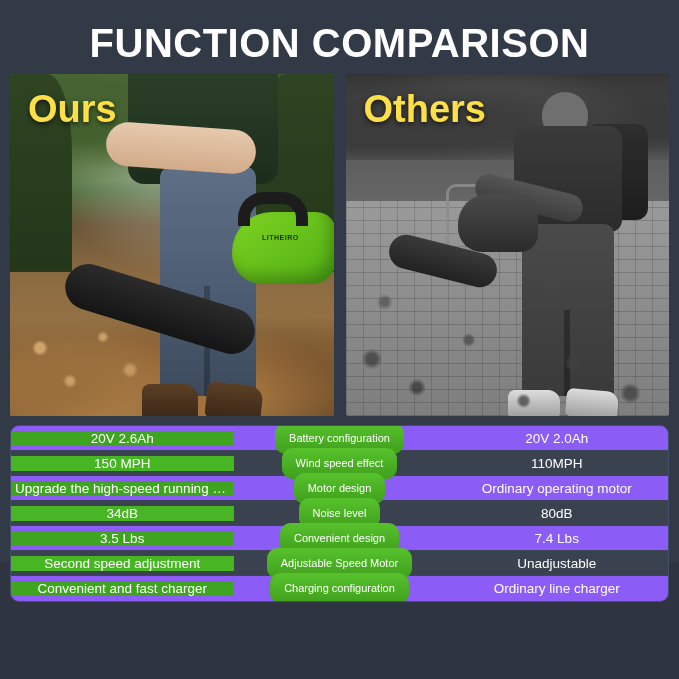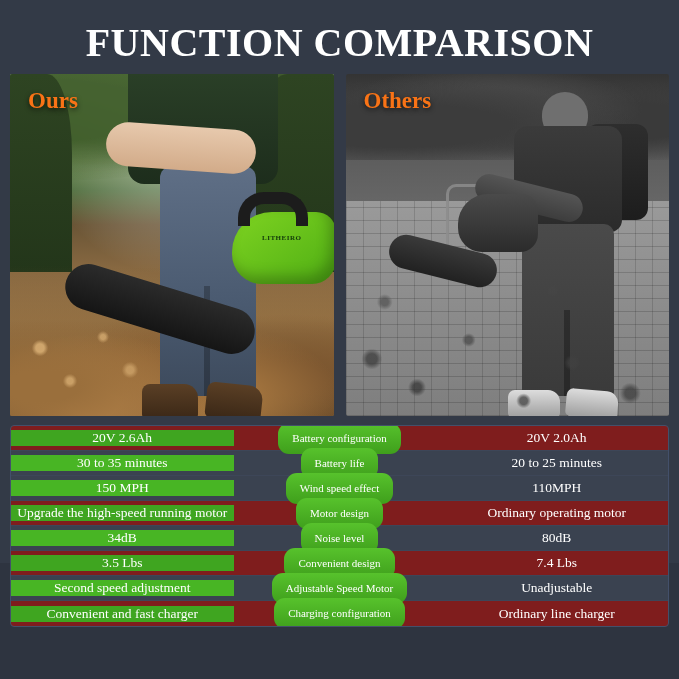--- a/index.html
+++ b/index.html
@@ -7,21 +7,20 @@
   body {
     background:#2e3440;
     font-family:"Liberation Sans", sans-serif;
     overflow:hidden;
   }
   .page {
     position:relative;
     width:679px; height:563px;
     background:#333a47;
     padding:0;
-    font-family:Liberation Serif, serif;
   }
   .title {
     text-align:center;
     color:#ffffff;
     font-size:40px;
     font-weight:bold;
     letter-spacing:0.5px;
     padding-top:22px;
     padding-bottom:10px;
     line-height:1.05;
@@ -34,22 +33,22 @@
   .panel {
     position:relative;
     width:327px;
     height:342px;
     overflow:hidden;
     border-radius:2px;
   }
   .panel-label {
     position:absolute;
     top:14px; left:18px;
-    color:#f97316;
-    font-size:23px;
+    color:#fde047;
+    font-size:38px;
     font-weight:bold;
     z-index:5;
     text-shadow:0 2px 5px rgba(0,0,0,0.65);
   }
   
   .photo-ours {
     position:absolute; inset:0;
     background:
       radial-gradient(circle at 50% 22%, rgba(255,255,255,0.35) 0 8%, rgba(255,255,255,0) 40%),
       linear-gradient(#cfe0c0 0%, #9fba84 12%, #6e8a52 24%, #4e6d3c 34%, #6a5536 44%, #8a6a42 58%, #a07c4d 72%, #8d6b3f 100%);
@@ -219,23 +218,23 @@
       radial-gradient(circle at 55% 92%, rgba(55,55,55,0.7) 0 1.5%, transparent 3%),
       radial-gradient(circle at 70% 72%, rgba(65,65,65,0.7) 0 1.4%, transparent 3%),
       radial-gradient(circle at 88% 88%, rgba(58,58,58,0.7) 0 1.6%, transparent 3.2%),
       radial-gradient(circle at 12% 40%, rgba(70,70,70,0.6) 0 1.2%, transparent 2.6%),
       radial-gradient(circle at 64% 34%, rgba(70,70,70,0.6) 0 1.1%, transparent 2.4%);
   }
   
   .table {
     margin:9px 10px 0 10px;
     border:1px solid #43506a;
-    border-radius:4px;
+    border-radius:9px;
     overflow:hidden;
-    background:#7f1d1d;
+    background:#8b5cf6;
   }
   .row {
     display:flex;
     align-items:center;
     height:25px;
     border-bottom:1px solid #3d4658;
   }
   .row:last-child { border-bottom:none; }
   .row.alt { background:#3a4250; }
   .cell {
@@ -325,27 +324,20 @@
   <div class="table">
 
     <div class="row">
       <div class="cell ours">20V 2.6Ah</div>
       <div class="cell feature">
           <span class="pill">Battery configuration</span>
         </div>
       <div class="cell others">20V 2.0Ah</div>
     </div>
 
-    <div class="row alt">
-      <div class="cell ours">30 to 35 minutes</div>
-      <div class="cell feature">
-          <span class="pill">Battery life</span>
-        </div>
-      <div class="cell others">20 to 25 minutes</div>
-    </div>
 
 
     <div class="row alt">
       <div class="cell ours">150 MPH</div>
       <div class="cell feature">
           <span class="pill">Wind speed effect</span>
         </div>
       <div class="cell others">110MPH</div>
     </div>
 

